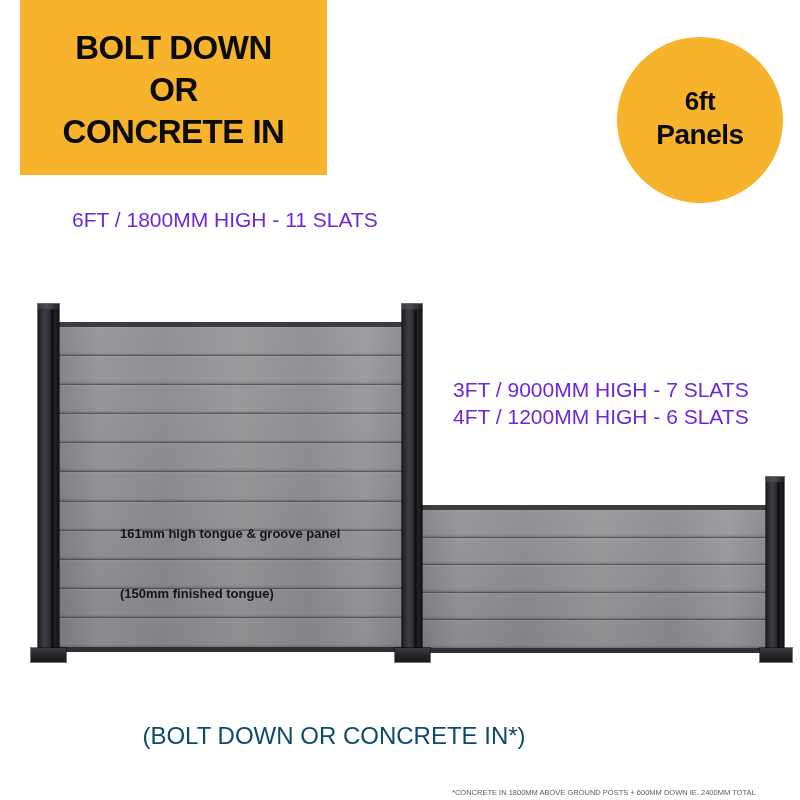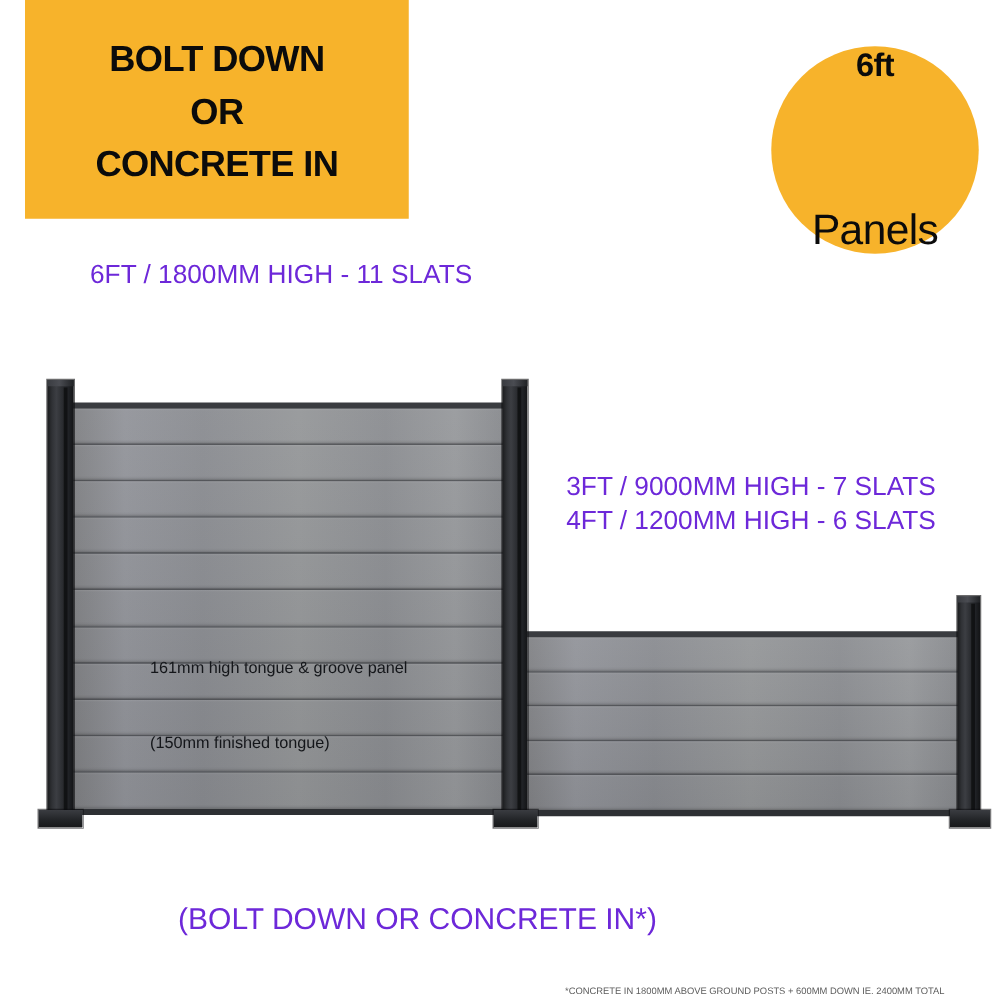--- a/index.html
+++ b/index.html
@@ -31,52 +31,52 @@
     display: flex;
     flex-direction: column;
     align-items: center;
     justify-content: center;
     box-sizing: border-box;
     padding-top: 4px;
   }
   .banner-line {
     color: #0b0b0b;
     font-weight: bold;
-    font-size: 29px;
+    font-size: 33px;
     line-height: 42px;
     letter-spacing: -0.5px;
     text-align: center;
     white-space: nowrap;
   }
 
   
   .badge {
     position: absolute;
     left: 617px;
     top: 37px;
     width: 166px;
     height: 166px;
     border-radius: 50%;
     background: var(--brand);
     display: flex;
     flex-direction: column;
     align-items: center;
-    justify-content: space-between;
+    justify-content: center;
   }
   .badge-top {
     color: #0b0b0b;
     font-weight: bold;
     font-size: 26px;
     line-height: 30px;
     letter-spacing: -0.5px;
   }
   .badge-bottom {
     color: #0b0b0b;
-    font-weight: normal;
-    font-size: 34px;
+    font-weight: bold;
+    font-size: 28px;
     line-height: 38px;
     letter-spacing: -0.5px;
   }
 
   
   .spec-left {
     position: absolute;
     left: 72px;
     top: 206px;
     width: 400px;
@@ -163,30 +163,31 @@
   .panel-caption {
     position: absolute;
     left: 120px;
     top: 484px;
     width: 300px;
     color: #14161a;
     font-size: 13px;
     line-height: 20px;
     white-space: pre;
     pointer-events: none;
+    font-weight: bold;
   }
 
   
   .bottom-title {
     position: absolute;
     left: 0;
     top: 722px;
     width: 668px;
     text-align: center;
-    color: #6d28d9;
+    color: #0c4a6e;
     font-size: 24px;
     letter-spacing: 0px;
   }
   .footnote {
     position: absolute;
     left: 452px;
     top: 768px;
     width: 344px;
     color: #5c5c5c;
     font-size: 7.5px;

